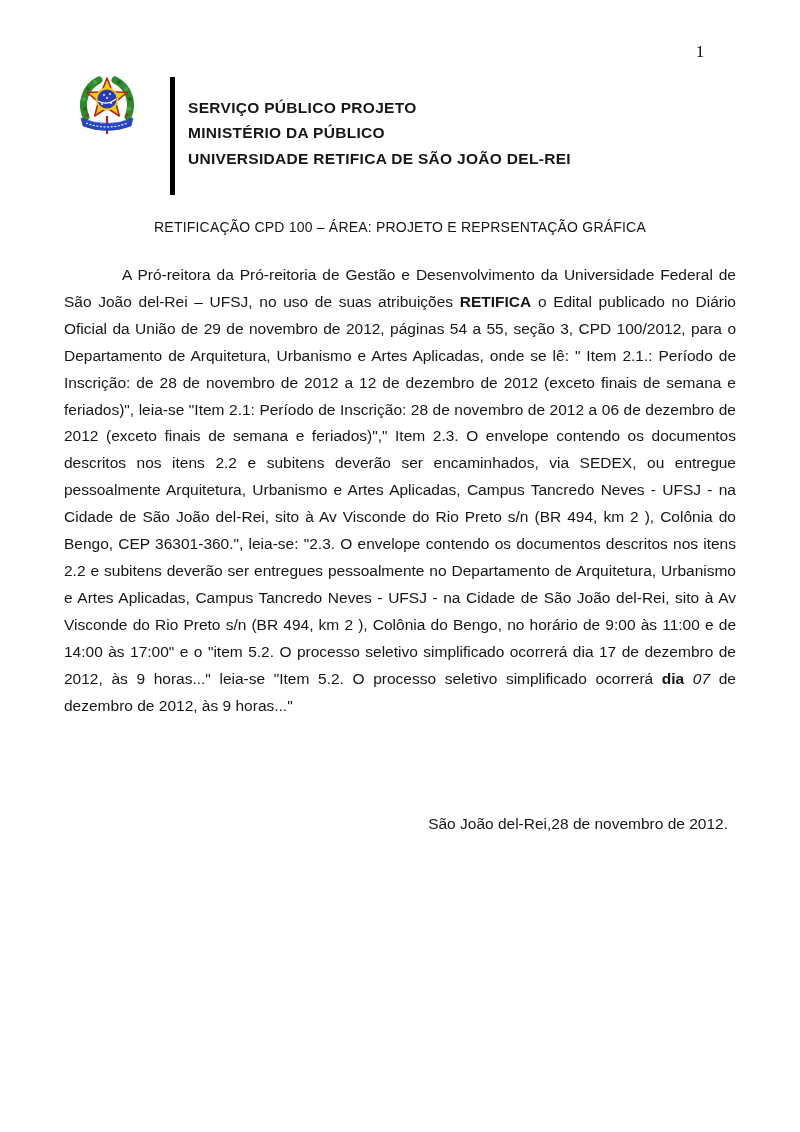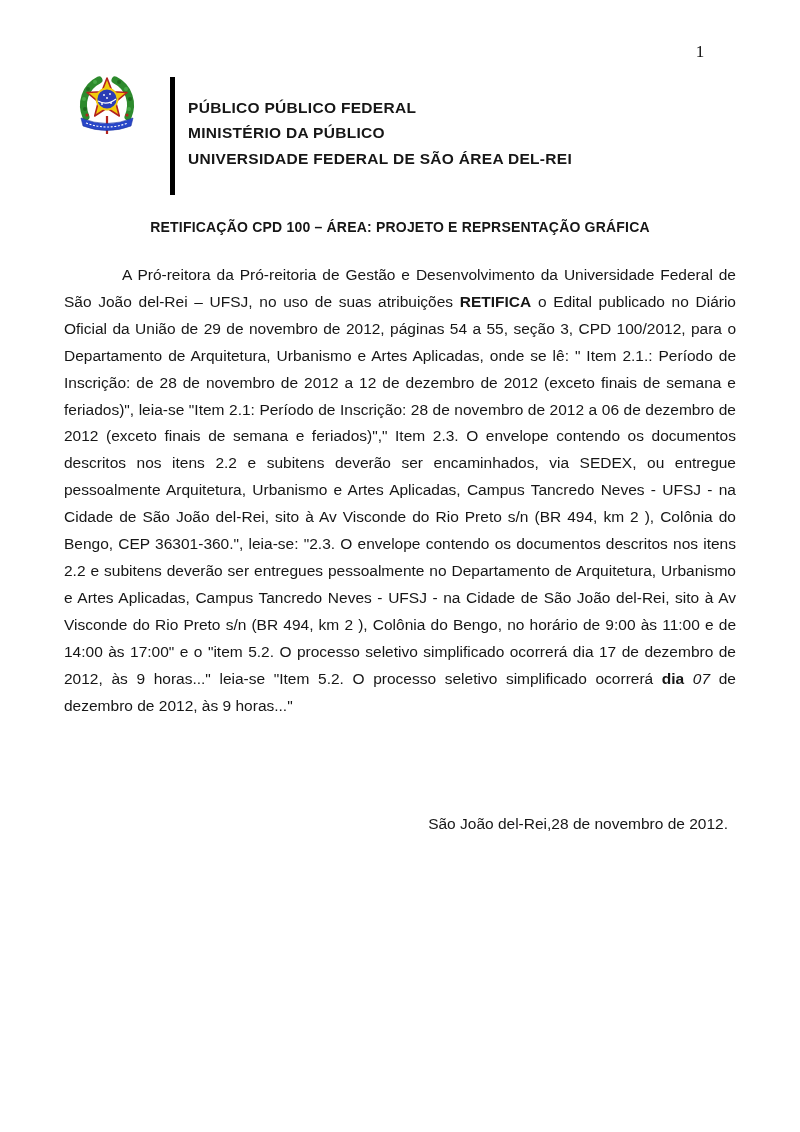--- a/index.html
+++ b/index.html
@@ -47,21 +47,21 @@
     line-height: 25.4px;
     letter-spacing: 0.3px;
     white-space: nowrap;
   }
   .doc-title {
     position: absolute;
     left: 64px;
     top: 219px;
     width: 672px;
     text-align: center;
-    font-weight: bold;
+    font-weight: normal;
     font-size: 14px;
     letter-spacing: 0.2px;
   }
   .body-text {
     position: absolute;
     left: 64px;
     top: 262px;
     width: 672px;
     font-size: 15.5px;
     line-height: 26.9px;
@@ -120,23 +120,23 @@
       <rect x="28" y="56.5" width="10" height="2.4" fill="#b3231f"></rect>
 
       <path d="M7,47 Q33,58 59,47 L57,55 Q33,64 9,55 Z" fill="#2846c8" stroke="#1c34a0" stroke-width="0.6"></path>
       <path d="M12,52 Q33,60 54,52" fill="none" stroke="#ffffff" stroke-width="1.1" stroke-dasharray="2,1.6"></path>
     </svg>
   </div>
 
   <div class="vbar"></div>
 
   <div class="org-block">
-    <div>PÚBLICO PÚBLICO FEDERAL</div>
+    <div>SERVIÇO PÚBLICO PROJETO</div>
     <div>MINISTÉRIO DA PÚBLICO</div>
-    <div>UNIVERSIDADE FEDERAL DE SÃO ÁREA DEL-REI</div>
+    <div>UNIVERSIDADE RETIFICA DE SÃO JOÃO DEL-REI</div>
   </div>
 
   <div class="doc-title">RETIFICAÇÃO CPD 100 – ÁREA: PROJETO E REPRSENTAÇÃO GRÁFICA</div>
 
   <p class="body-text"><span>A Pró-reitora da Pró-reitoria de Gestão e Desenvolvimento da Universidade Federal de São João del-Rei – UFSJ, no uso de suas atribuições </span><span class="b">RETIFICA</span><span> o Edital publicado no Diário Oficial da União de 29 de novembro de 2012, páginas 54 a 55, seção 3, CPD 100/2012, para o Departamento de Arquitetura, Urbanismo e Artes Aplicadas,  onde se lê: " Item 2.1.: Período de Inscrição: de 28 de novembro de 2012 a 12 de dezembro de 2012 (exceto finais de semana e feriados)", leia-se "Item 2.1: Período de Inscrição: 28 de novembro de 2012 a 06 de dezembro de 2012 (exceto finais de semana e feriados)"," Item 2.3. O envelope contendo os documentos descritos nos itens 2.2 e subitens deverão ser encaminhados, via SEDEX, ou entregue pessoalmente Arquitetura, Urbanismo e Artes Aplicadas, Campus Tancredo Neves - UFSJ - na Cidade de São João del-Rei, sito à Av Visconde do Rio Preto s/n (BR 494, km 2 ), Colônia do Bengo, CEP 36301-360.", leia-se: "2.3. O envelope contendo os documentos descritos nos itens 2.2 e subitens deverão ser entregues pessoalmente no Departamento de  Arquitetura, Urbanismo e Artes Aplicadas, Campus Tancredo Neves - UFSJ - na Cidade de São João del-Rei, sito à Av Visconde do Rio Preto s/n (BR 494, km 2 ), Colônia do Bengo, no horário de 9:00 às 11:00 e de 14:00 às 17:00" e o "item 5.2. O processo seletivo simplificado ocorrerá dia 17 de dezembro de 2012, às 9 horas..." leia-se "Item 5.2. O processo seletivo simplificado ocorrerá </span><span class="bi">dia</span><span class="i"> 07</span><span> de dezembro de 2012, às 9 horas..."</span></p>
 
   <div class="footer-block">
     <div>São João del-Rei,28 de novembro de 2012.</div>
   </div>
 

